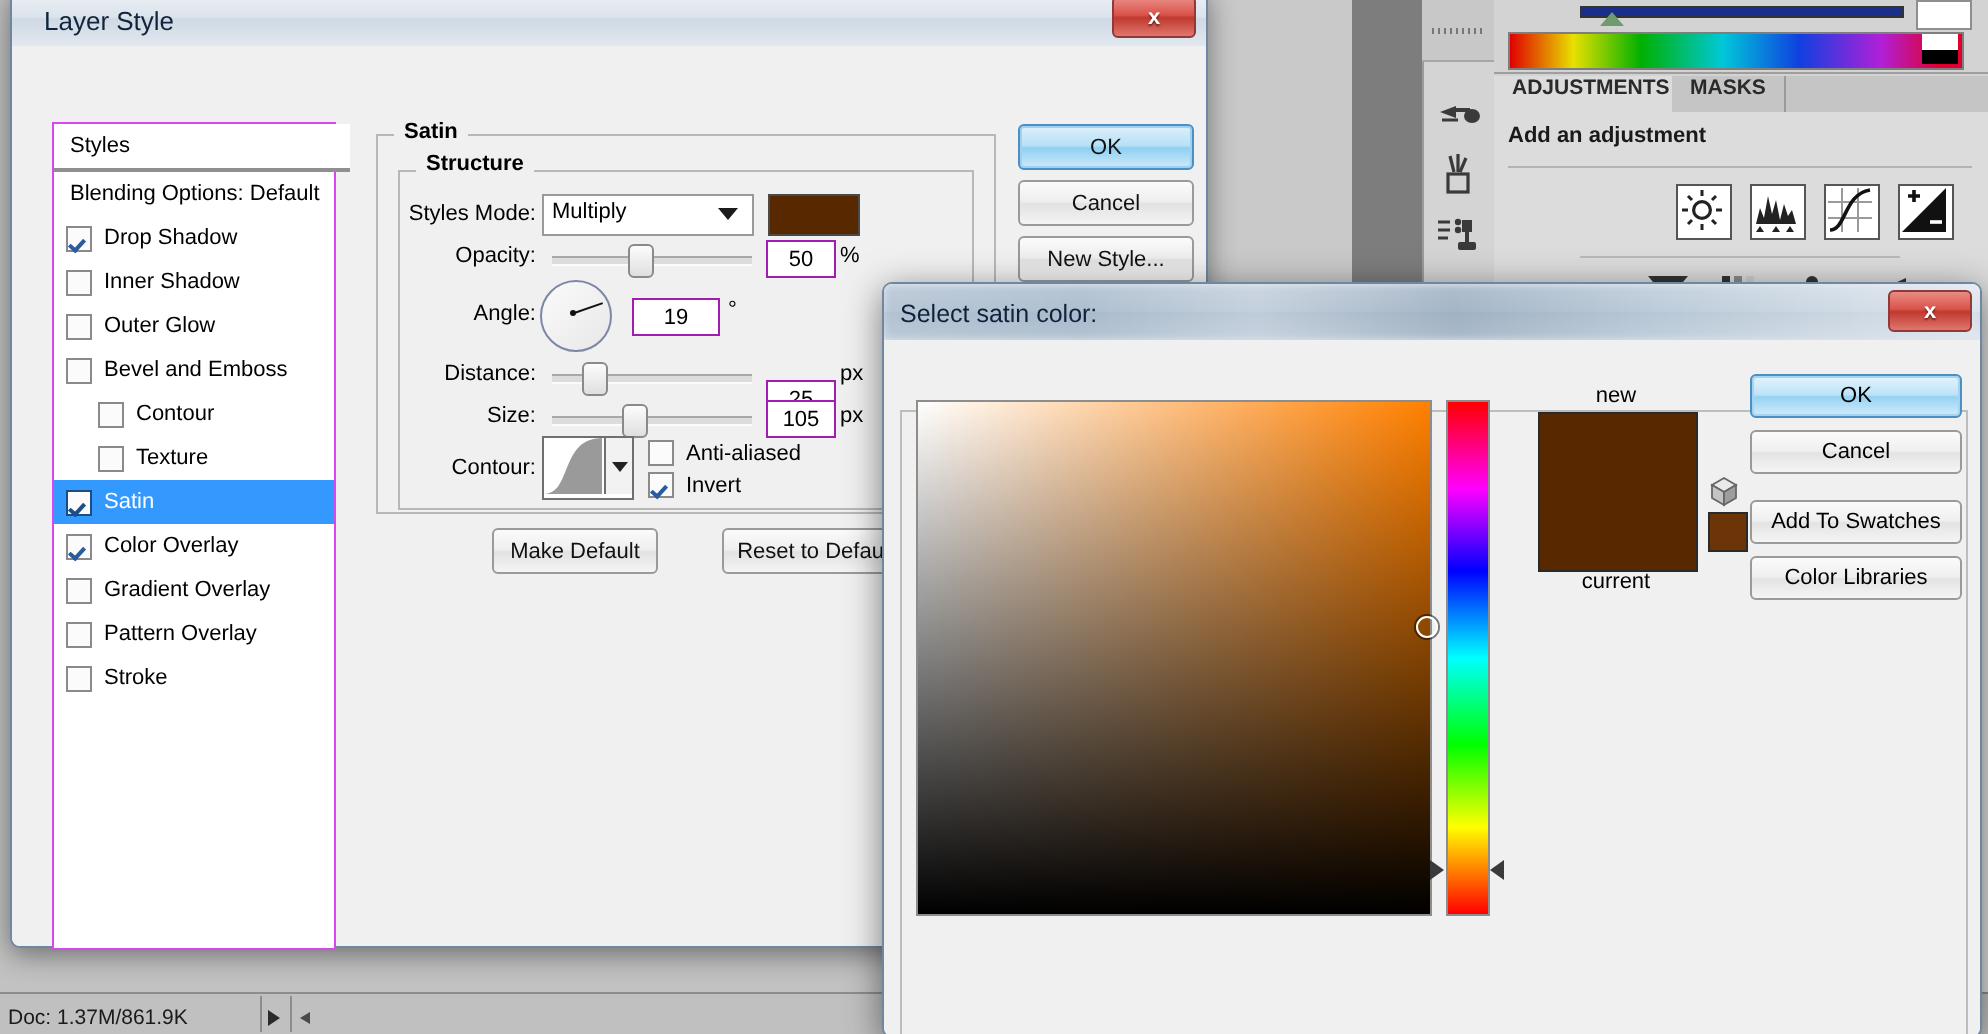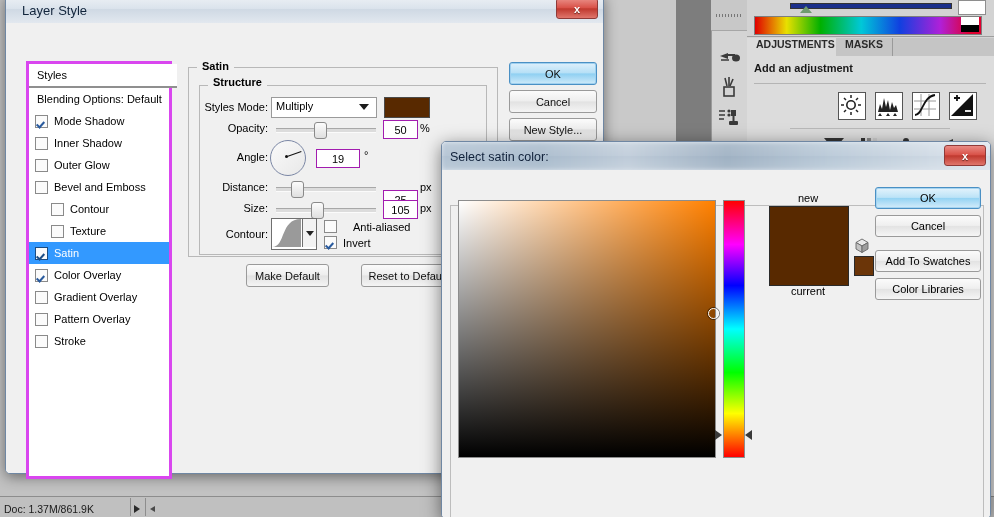--- a/index.html
+++ b/index.html
@@ -69,21 +69,21 @@
   #ls-close{left:550px;top:3px;width:40px;height:19px;border-radius:3px;
     border:1px solid #8f3a38;
     background:linear-gradient(to bottom,#e98b84 0%,#d9534a 45%,#c0392f 52%,#e0766c 100%);
     display:flex;align-items:center;justify-content:center;
     color:#fff;font-size:11px;font-weight:bold;text-shadow:0 1px 1px rgba(0,0,0,.5);}
 
   #ls-inner{left:0;top:28px;width:597px;height:450px;background:#f0f0f0;border-radius:0 0 4px 4px;}
 
   
   #styles-list{left:20px;top:38px;width:140px;height:412px;background:#fff;
-    border:3px solid #d946ef;}
+    border:1px solid #d946ef;}
   #styles-head{left:0;top:0;width:140px;height:22px;border-bottom:2px solid #8f8f8f;
     display:flex;align-items:center;padding-left:8px;background:#fff;font-size:11px;}
   .style-row{position:relative;height:22px;display:flex;align-items:center;padding-left:6px;font-size:11px;}
   .style-row.sel{background:#3399ff;color:#fff;}
   .style-row.nochk{padding-left:8px;}
   .style-row.indent{padding-left:22px;}
   .chk{width:11px;height:11px;border:1px solid #8a8a8a;background:#fbfbfb;
        margin-right:6px;flex:none;position:relative;}
   .chk.on:after{content:"";position:absolute;left:2px;top:4px;width:3px;height:6px;
        border:solid #2a5b9e;border-width:0 2px 2px 0;transform:rotate(42deg);}
@@ -323,21 +323,21 @@
     <div class="abs" id="styles-list">
       <div class="abs" id="styles-head">
         <span>Styles</span>
       </div>
       <div style="position:absolute;left:0;top:24px;width:140px;" id="styles-rows">
           <div class="style-row nochk">
             <span>Blending Options: Default</span>
           </div>
           <div class="style-row">
             <span class="chk on"></span>
-            <span>Mode Shadow</span>
+            <span>Drop Shadow</span>
           </div>
           <div class="style-row">
             <span class="chk"></span>
             <span>Inner Shadow</span>
           </div>
           <div class="style-row">
             <span class="chk"></span>
             <span>Outer Glow</span>
           </div>
           <div class="style-row">
@@ -415,21 +415,21 @@
     <div class="abs" id="contour-box">
       <div class="abs" id="contour-fill">
         <svg width="29" height="28" viewBox="0 0 29 28" preserveAspectRatio="none">
           <path d="M0 28 C14 28 8 0 29 0 L29 28 Z" fill="#9a9a9a"></path>
         </svg>
       </div>
       <div class="abs" id="contour-drop"></div>
       <div class="abs" id="contour-drop-arrow"></div>
     </div>
 
-    <div class="abs ckrow" style="left:318px;top:197px;gap:10px;">
+    <div class="abs ckrow" style="left:318px;top:197px;">
       <span class="chk" id="chk-antialiased"></span>
       <span>Anti-aliased</span>
     </div>
     <div class="abs ckrow" style="left:318px;top:213px;">
       <span class="chk on" id="chk-invert"></span>
       <span>Invert</span>
     </div>
 
     <div class="abs dlgbtn" id="make-default">Make Default</div>
     <div class="abs dlgbtn" id="reset-default">Reset to Default</div>

